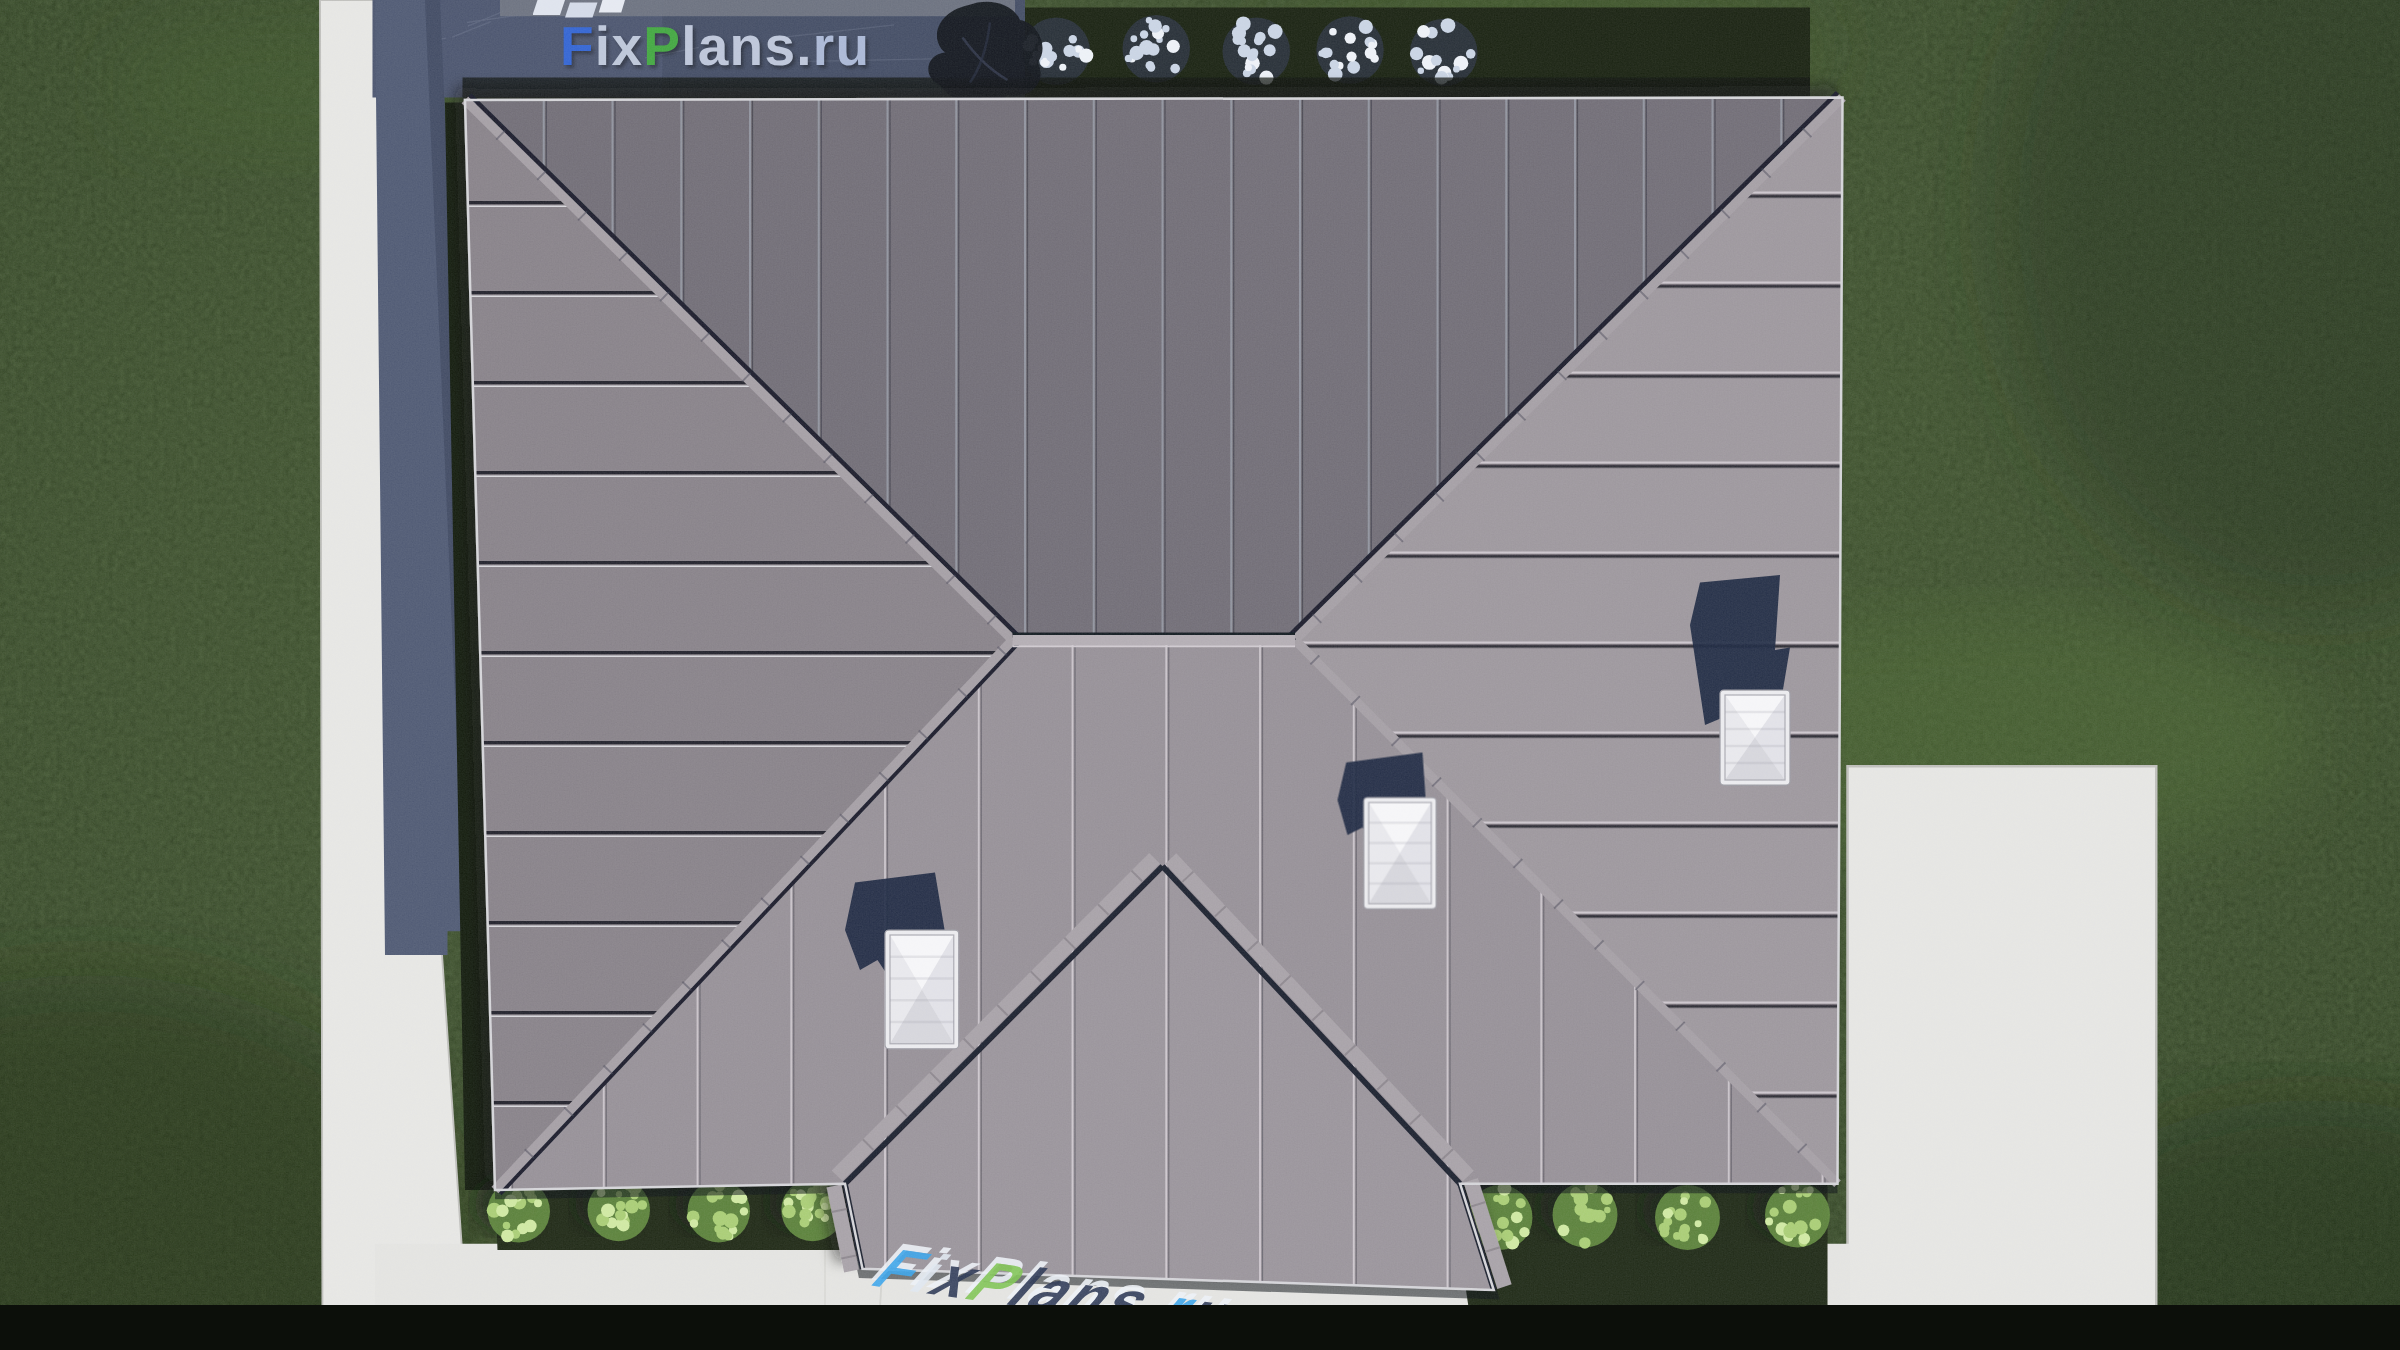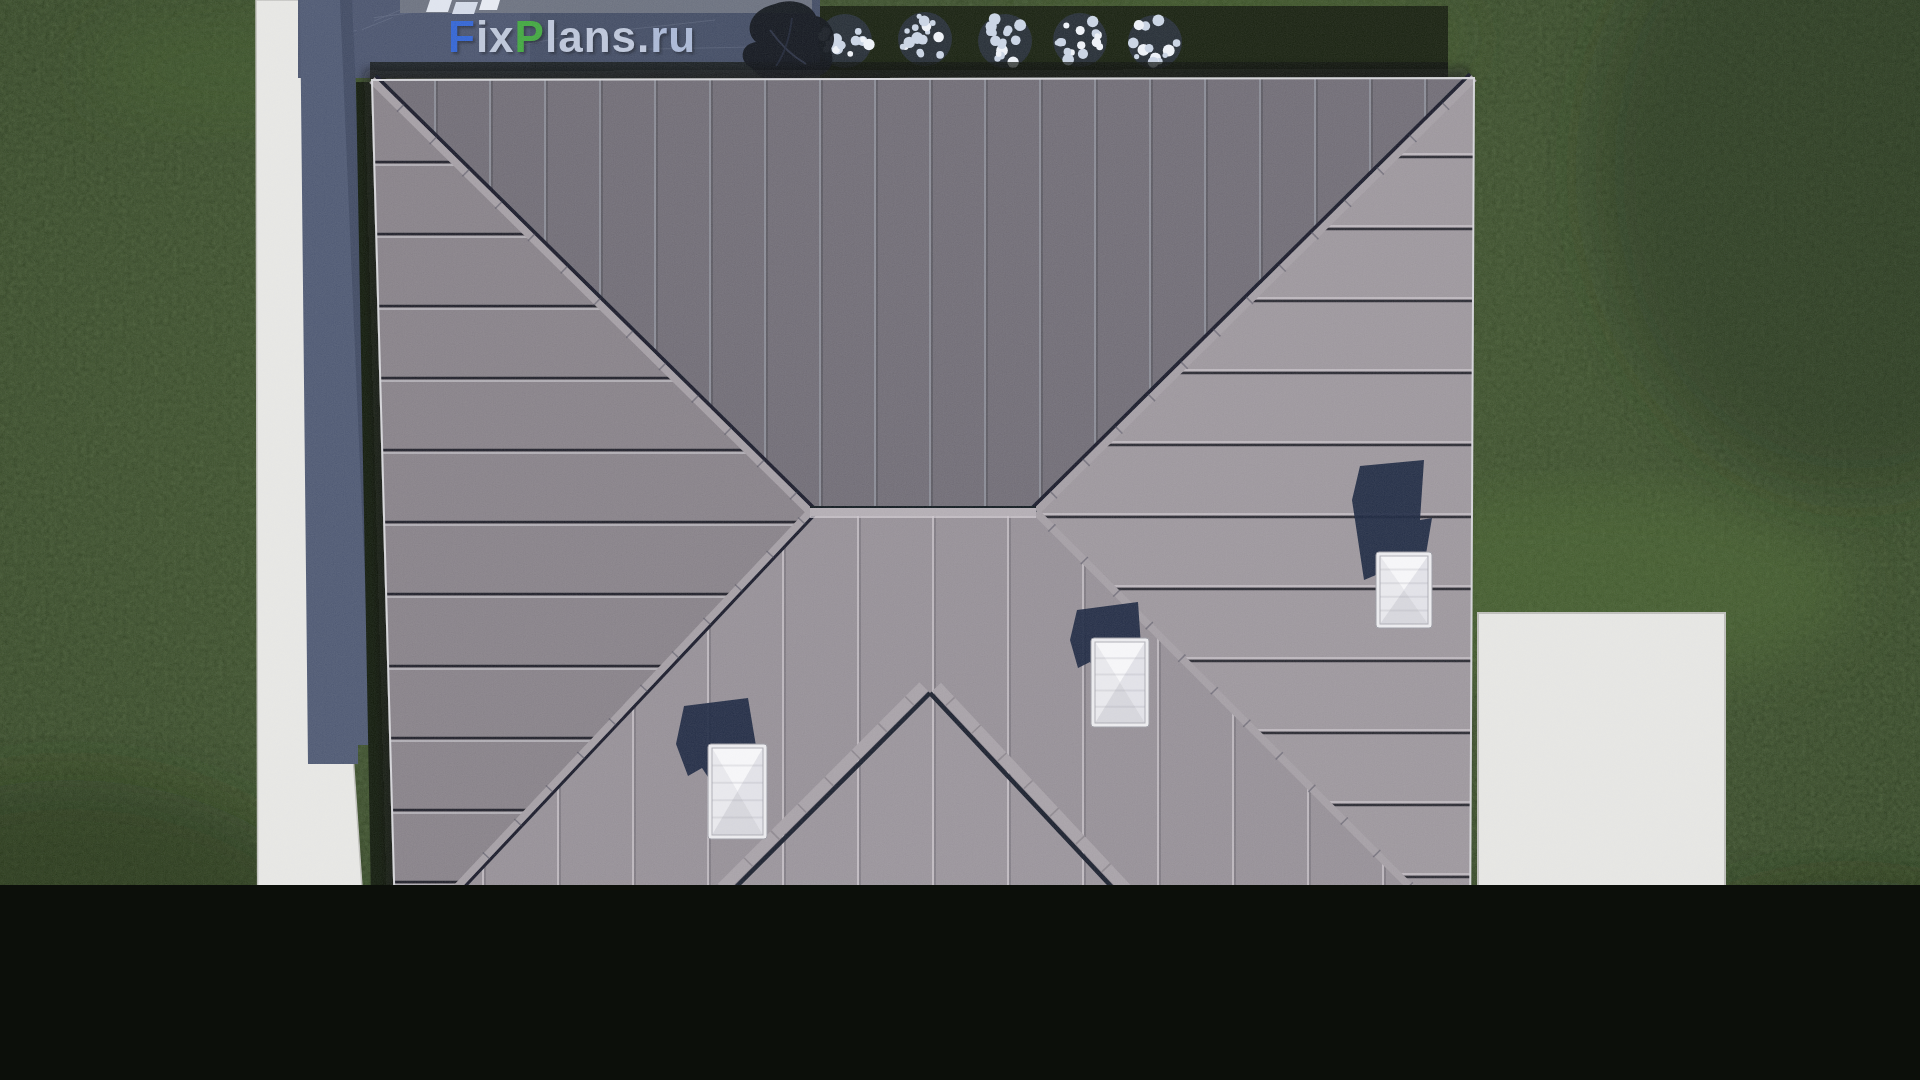--- a/index.html
+++ b/index.html
@@ -1,16 +1,16 @@
 <!DOCTYPE html>
 <html><head>
 <meta charset="utf-8">
 <style>
   html,body{margin:0;padding:0;background:#0c0f0a;}
-  #scene{position:relative;width:1920px;height:885px;overflow:hidden;
+  #scene{position:relative;width:1920px;height:1044px;overflow:hidden;
          font-family:"Liberation Sans","DejaVu Sans",sans-serif;}
   svg{display:block}
   text{font-family:"Liberation Sans","DejaVu Sans",sans-serif;}
   .wm-top{font-size:44px;font-weight:bold;letter-spacing:1px;opacity:.95;}
   .wm-bottom{font-size:46px;font-weight:bold;letter-spacing:3px;opacity:.9;}
 </style>
 </head>
 <body>
 
 <div id="scene">

